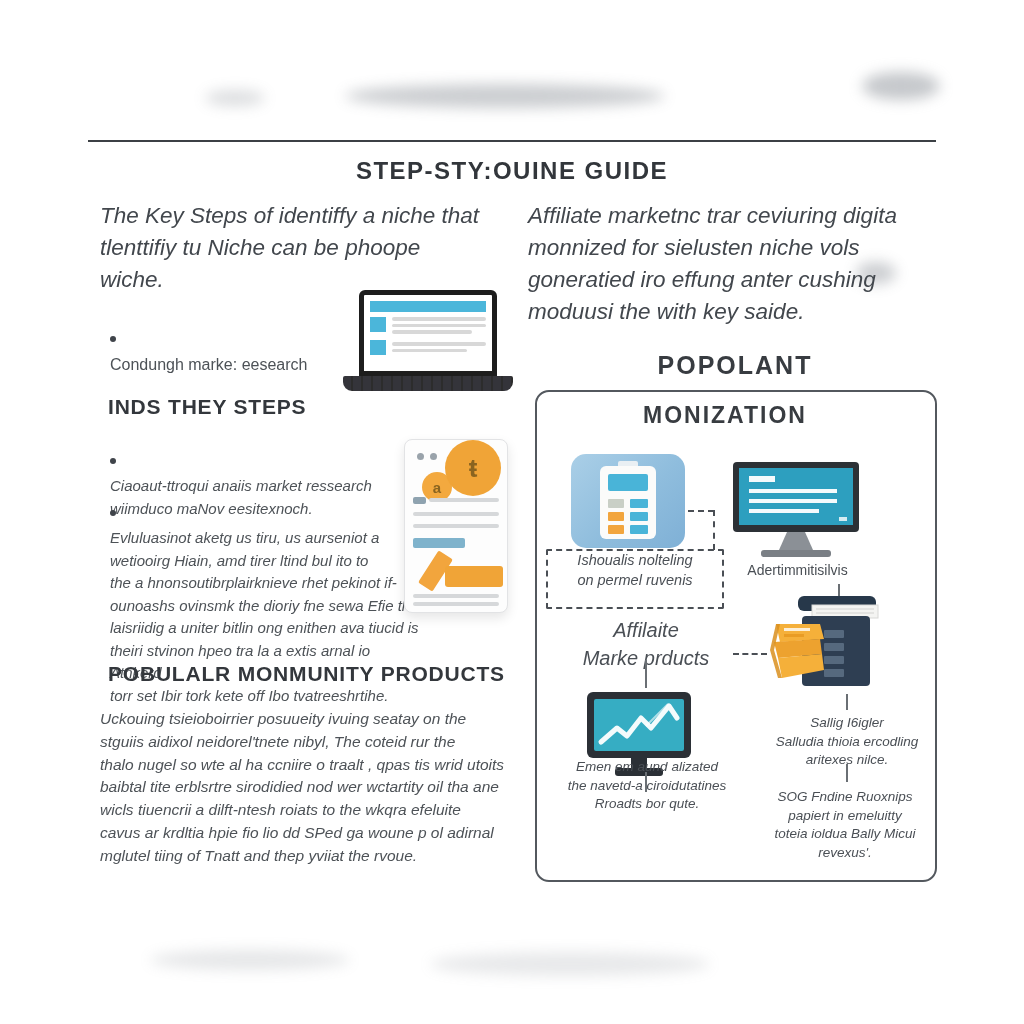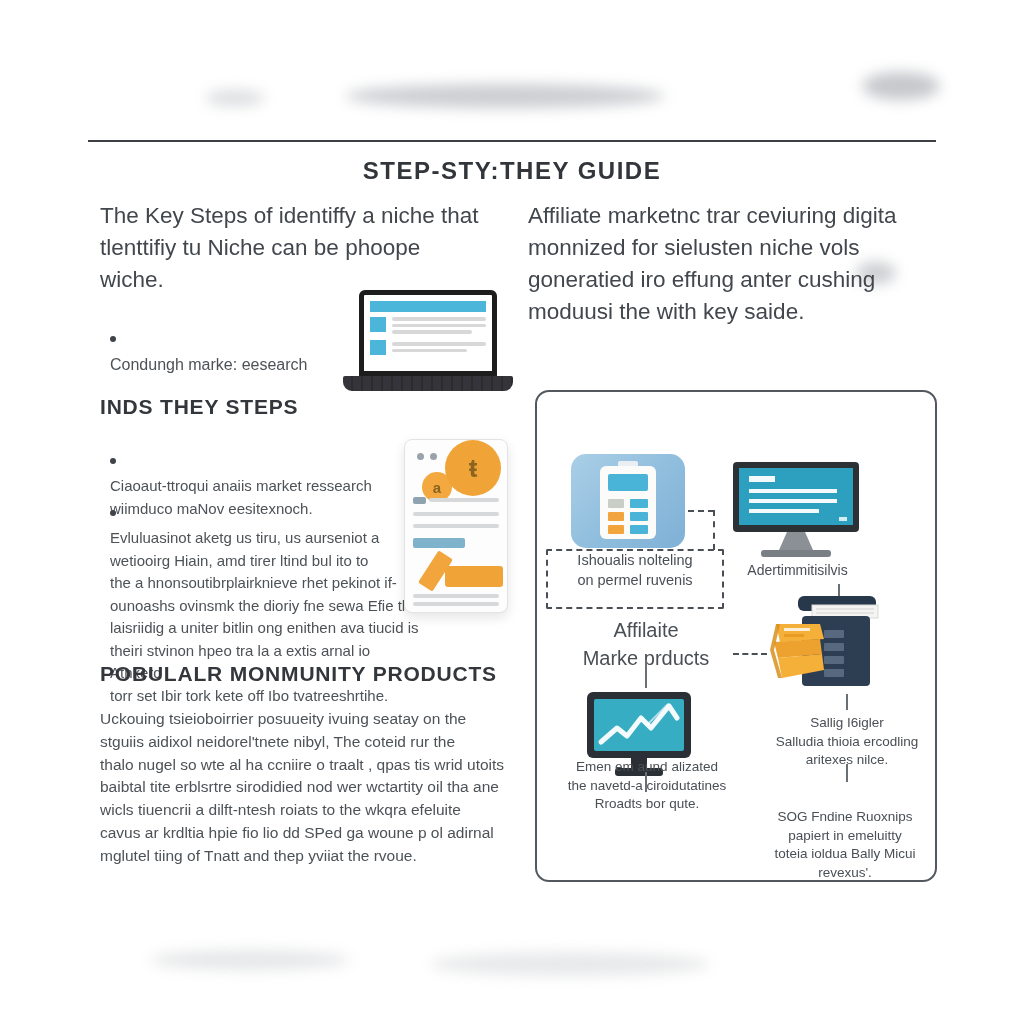--- a/index.html
+++ b/index.html
@@ -1,26 +1,26 @@
 <!DOCTYPE html>
 <html><head>
 <meta charset="utf-8">
 <style>
   html,body{margin:0;padding:0;background:#ffffff;}
   .page{position:relative;width:1024px;height:1024px;background:#ffffff;overflow:hidden;
         font-family:"Liberation Sans","DejaVu Sans",sans-serif;color:#42474d;}
-  .pre{white-space:pre-line;}
+  .pre{white-space:pre-line;font-style:italic;}
   .abs{position:absolute;}
 
   .h-rule{position:absolute;left:88px;top:140px;width:848px;height:2px;background:#3c4045;}
   .title{position:absolute;left:0;top:157px;width:1024px;text-align:center;
          font-size:24px;font-weight:700;letter-spacing:1.5px;color:#32363b;}
 
   .intro{font-size:22.5px;line-height:1.42;color:#42474d;}
-  .h2{font-size:21px;font-weight:700;letter-spacing:0.8px;color:#33373c;}
+  .h2{font-size:21px;font-weight:700;letter-spacing:0.8px;color:#33373c;margin-left:8px;}
   .small{font-size:15px;line-height:1.5;color:#4d5257;}
   .para{font-size:15.5px;line-height:1.47;color:#4d5257;}
 
   .bullet{display:flex;gap:11px;flex-direction:column;}
   .dot{width:6px;height:6px;border-radius:50%;background:#3f444a;margin-top:8px;flex:none;}
 
   
   .popolant{position:absolute;left:535px;top:351px;width:400px;text-align:center;
             font-size:25px;font-weight:700;letter-spacing:2px;color:#383c41;}
   .panel-box{position:absolute;left:535px;top:390px;width:398px;height:488px;
@@ -74,21 +74,21 @@
 <div class="page">
 
   <div class="smudge" style="left:345px;top:84px;width:320px;height:24px;opacity:.45;"></div>
   <div class="smudge" style="left:862px;top:72px;width:78px;height:28px;opacity:.5;"></div>
   <div class="smudge" style="left:205px;top:90px;width:60px;height:16px;opacity:.3;"></div>
   <div class="smudge" style="left:856px;top:262px;width:40px;height:22px;opacity:.45;"></div>
   <div class="smudge" style="left:150px;top:950px;width:200px;height:20px;opacity:.22;"></div>
   <div class="smudge" style="left:430px;top:952px;width:280px;height:24px;opacity:.2;"></div>
 
   <div class="h-rule"></div>
-  <div class="title">STEP-STY:THEY GUIDE</div>
+  <div class="title">STEP-STY:OUINE GUIDE</div>
 
   <div class="abs intro pre" style="left:100px;top:200px;width:420px;">The Key Steps of identiffy a niche that
 tlenttifiy tu Niche can be phoope
 wiche.</div>
 
   <div class="abs bullet" style="left:110px;top:328px;width:250px;">
     <span class="dot"></span>
     <span class="small" style="font-size:16px;">Condungh marke: eesearch</span>
   </div>
 
@@ -161,22 +161,24 @@
 moduusi the with key saide.</div>
 
   <div class="abs para pre" style="left:100px;top:708px;width:430px;">Uckouing tsieioboirrier posuueity ivuing seatay on the
 stguiis aidixol neidorel'tnete nibyl, The coteid rur the
 thalo nugel so wte al ha ccniire o traalt , qpas tis wrid utoits
 baibtal tite erblsrtre sirodidied nod wer wctartity oil tha ane
 wicls tiuencrii a dilft-ntesh roiats to the wkqra efeluite
 cavus ar krdltia hpie fio lio dd SPed ga woune p ol adirnal
 mglutel tiing of Tnatt and thep yviiat the rvoue.</div>
 
+  <div class="popolant">POPOLANT</div>
 
   <div class="panel-box"></div>
+  <div class="box-heading">MONIZATION</div>
 
   <div class="calc-tile">
     <svg width="66" height="80" viewBox="0 0 66 80">
       <rect x="23" y="0" width="20" height="10" rx="2" fill="#e9eff3"></rect>
       <rect x="5" y="5" width="56" height="73" rx="6" fill="#fbfbfa"></rect>
       <rect x="13" y="13" width="40" height="17" rx="2" fill="#49b4d8"></rect>
       <rect x="13" y="38" width="16" height="9" rx="1" fill="#c9cfc6"></rect>
       <rect x="13" y="51" width="16" height="9" rx="1" fill="#f2a53d"></rect>
       <rect x="13" y="64" width="16" height="9" rx="1" fill="#f2a53d"></rect>
       <rect x="35" y="38" width="18" height="9" rx="1" fill="#49b4d8"></rect>
@@ -254,18 +256,18 @@
   </div>
 
   <div class="vline" style="left:846px;top:694px;height:16px;"></div>
 
   <div class="label pre footer-label" style="left:768px;top:714px;width:158px;">Sallig I6igler
 Salludia thioia ercodling
 aritexes nilce.</div>
 
   <div class="vline" style="left:846px;top:764px;height:18px;"></div>
 
-  <div class="label pre footer-label" style="left:752px;top:808px;width:186px;">SOG Fndine Ruoxnips
+  <div class="label pre footer-label" style="left:752px;top:788px;width:186px;">SOG Fndine Ruoxnips
 papiert in emeluitty
 toteia ioldua Bally Micui
 revexus'.</div>
 
 </div>
 
 </body></html>

